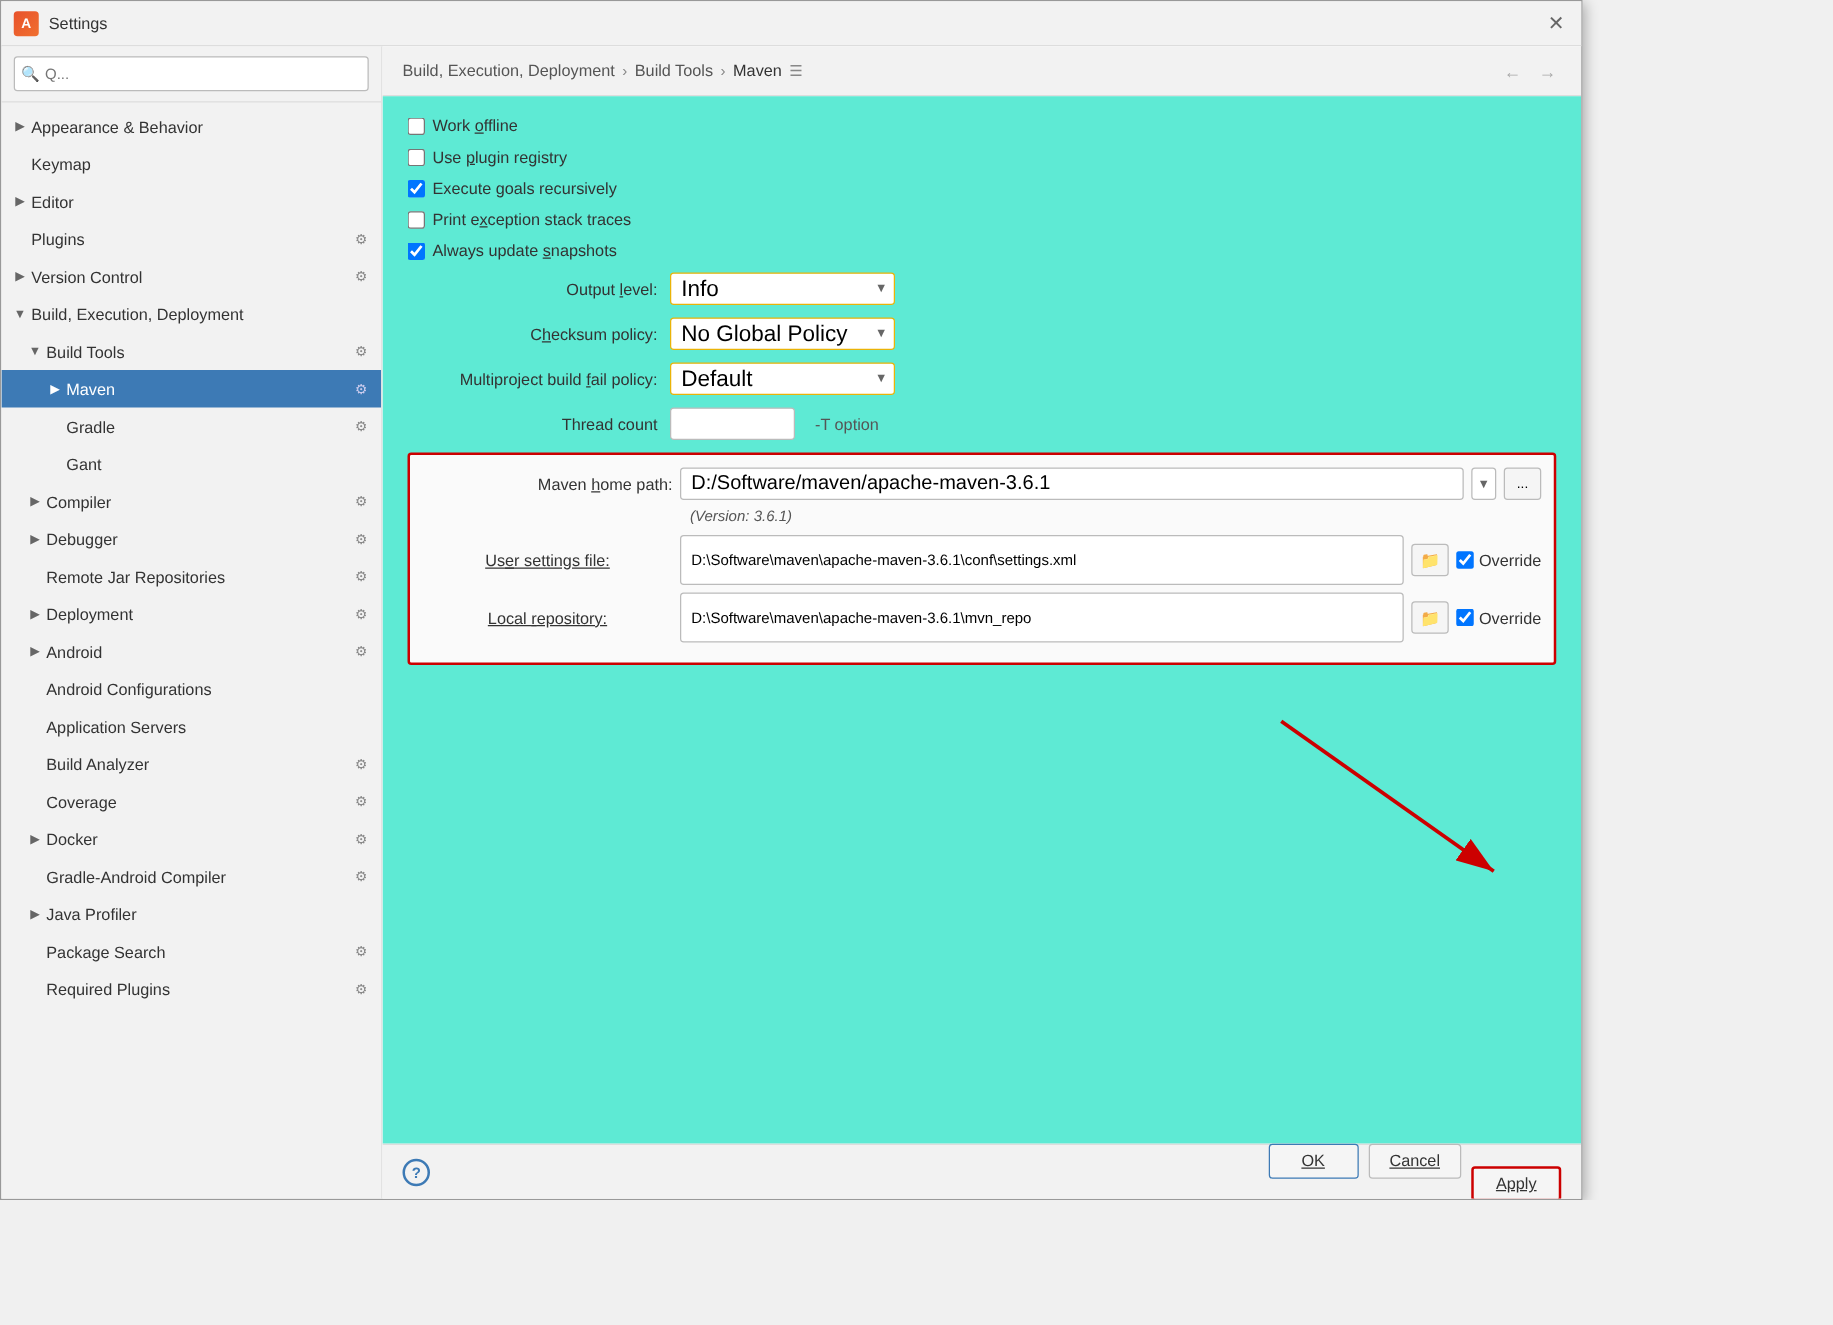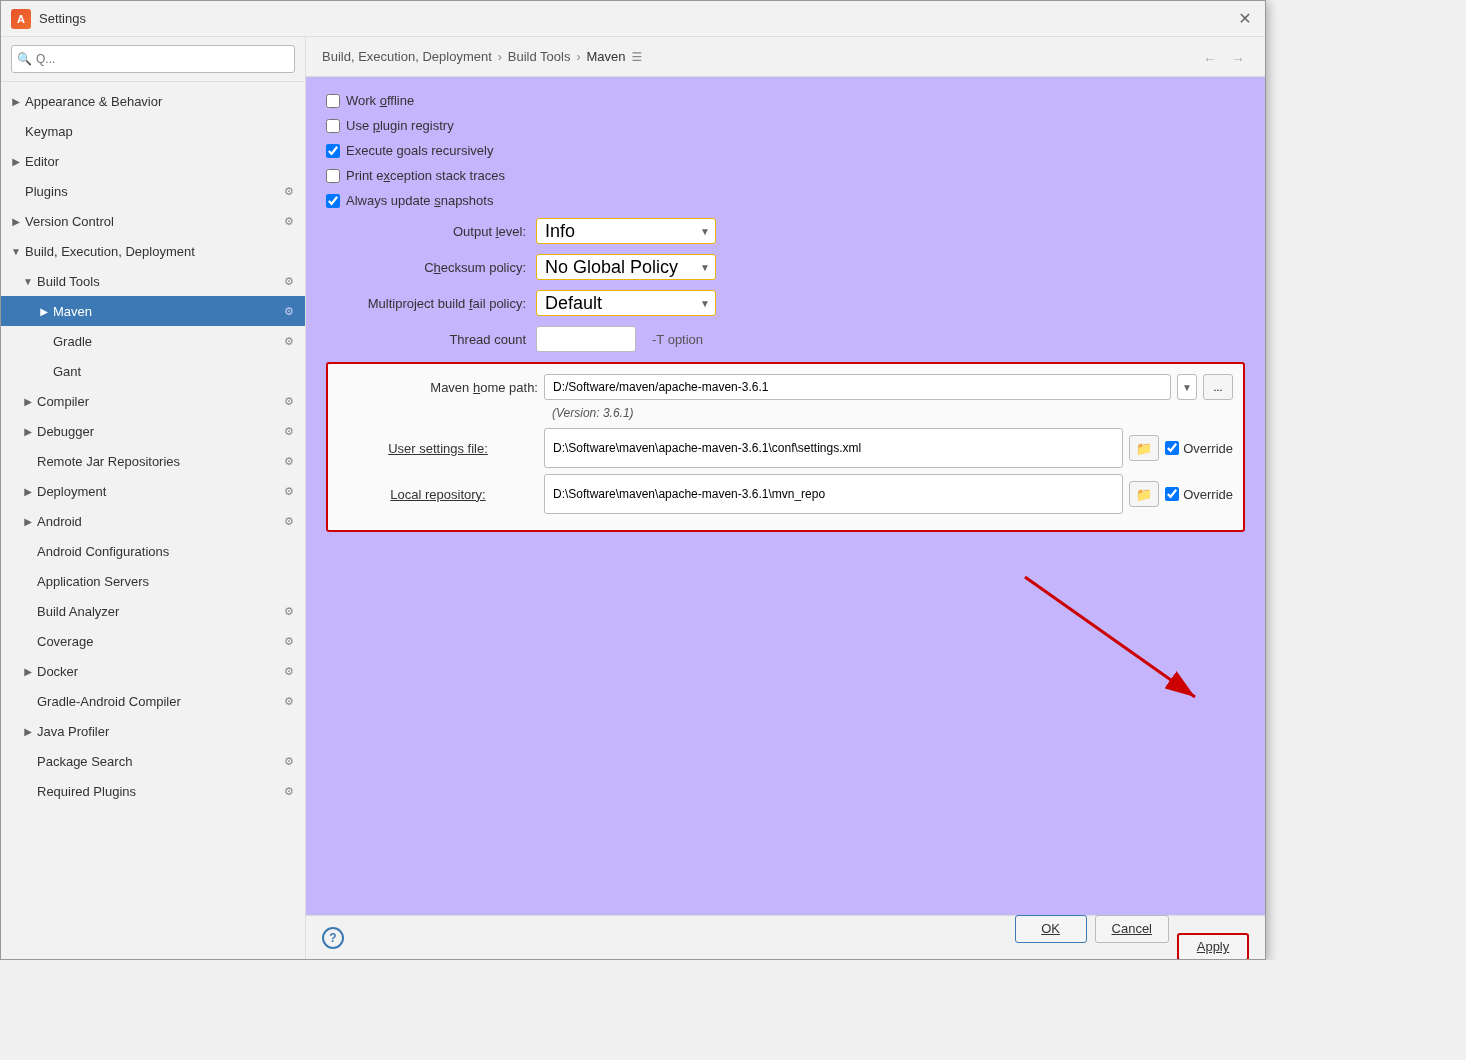--- a/index.html
+++ b/index.html
@@ -218,21 +218,21 @@
       color: #aaa;
       font-size: 14px;
       cursor: pointer;
       padding: 2px 4px;
     }
     
     .settings-panel {
       flex: 1;
       padding: 16px 20px;
       overflow-y: auto;
-      background: #c4b5fd;
+      background: #5eead4;
     }
     
     .checkbox-row {
       display: flex;
       align-items: center;
       margin-bottom: 10px;
       gap: 6px;
     }
     
     .checkbox-row input[type="checkbox"] {
@@ -345,21 +345,21 @@
       text-decoration: underline;
     }
     
     .maven-path-input {
       flex: 1;
       height: 26px;
       border: 1px solid #bbb;
       border-radius: 3px;
       padding: 0 8px;
       background: white;
-      font-size: 12px;
+      font-size: 16px;
       outline: none;
     }
     
     .browse-btn {
       height: 26px;
       min-width: 30px;
       border: 1px solid #bbb;
       border-radius: 3px;
       background: #f5f5f5;
       cursor: pointer;

